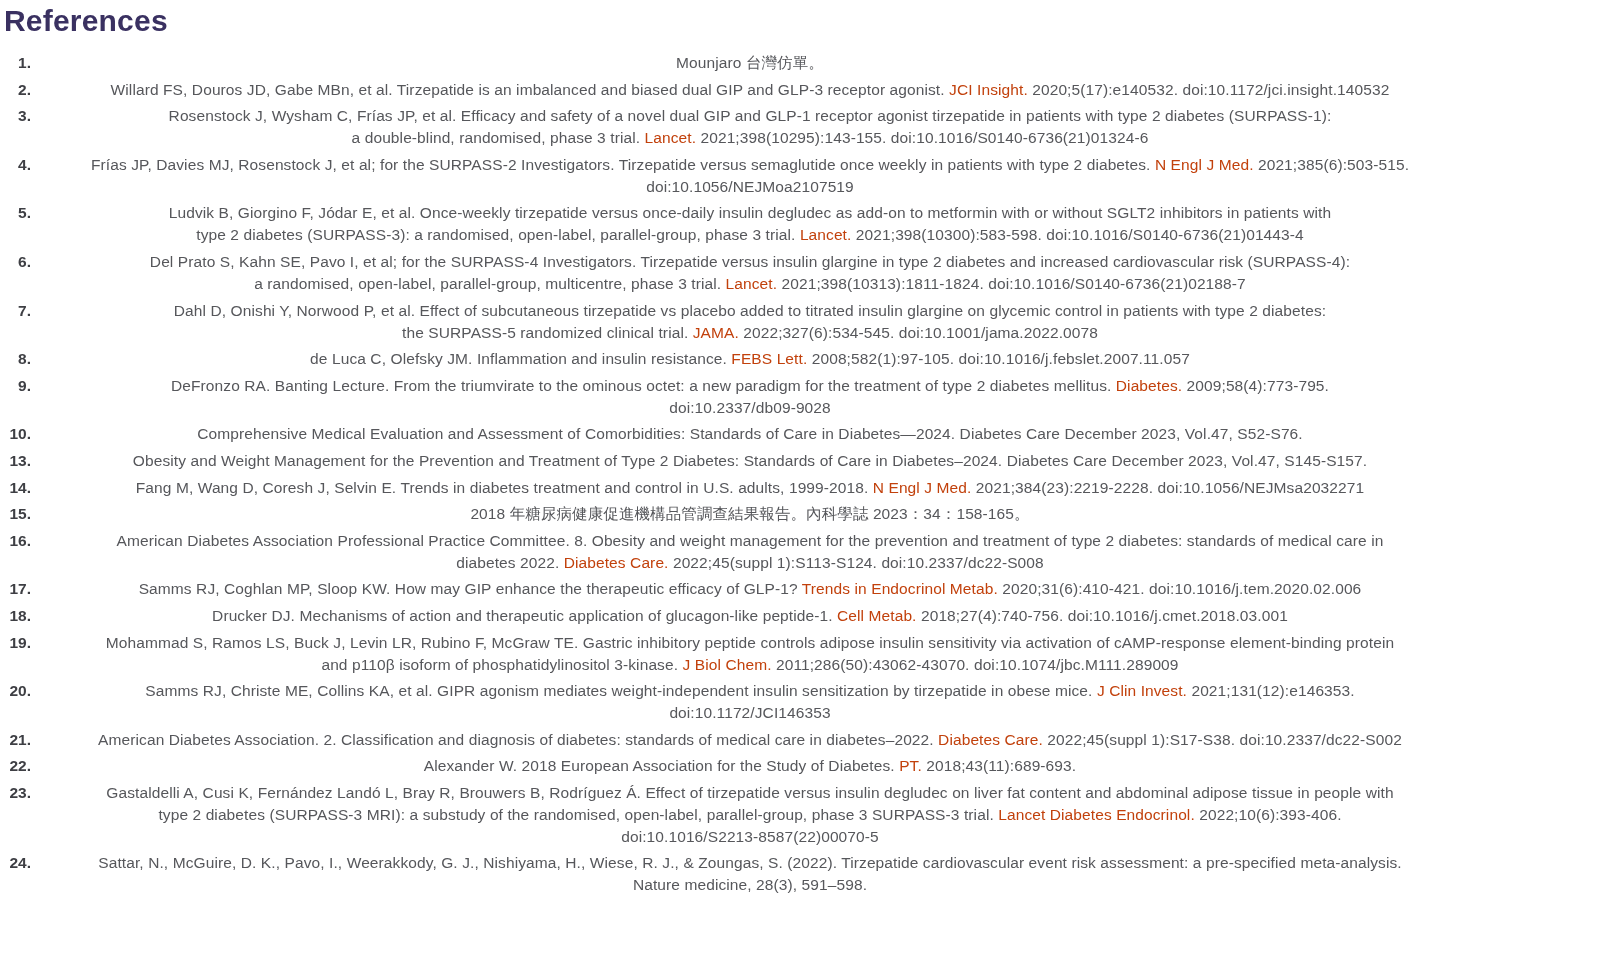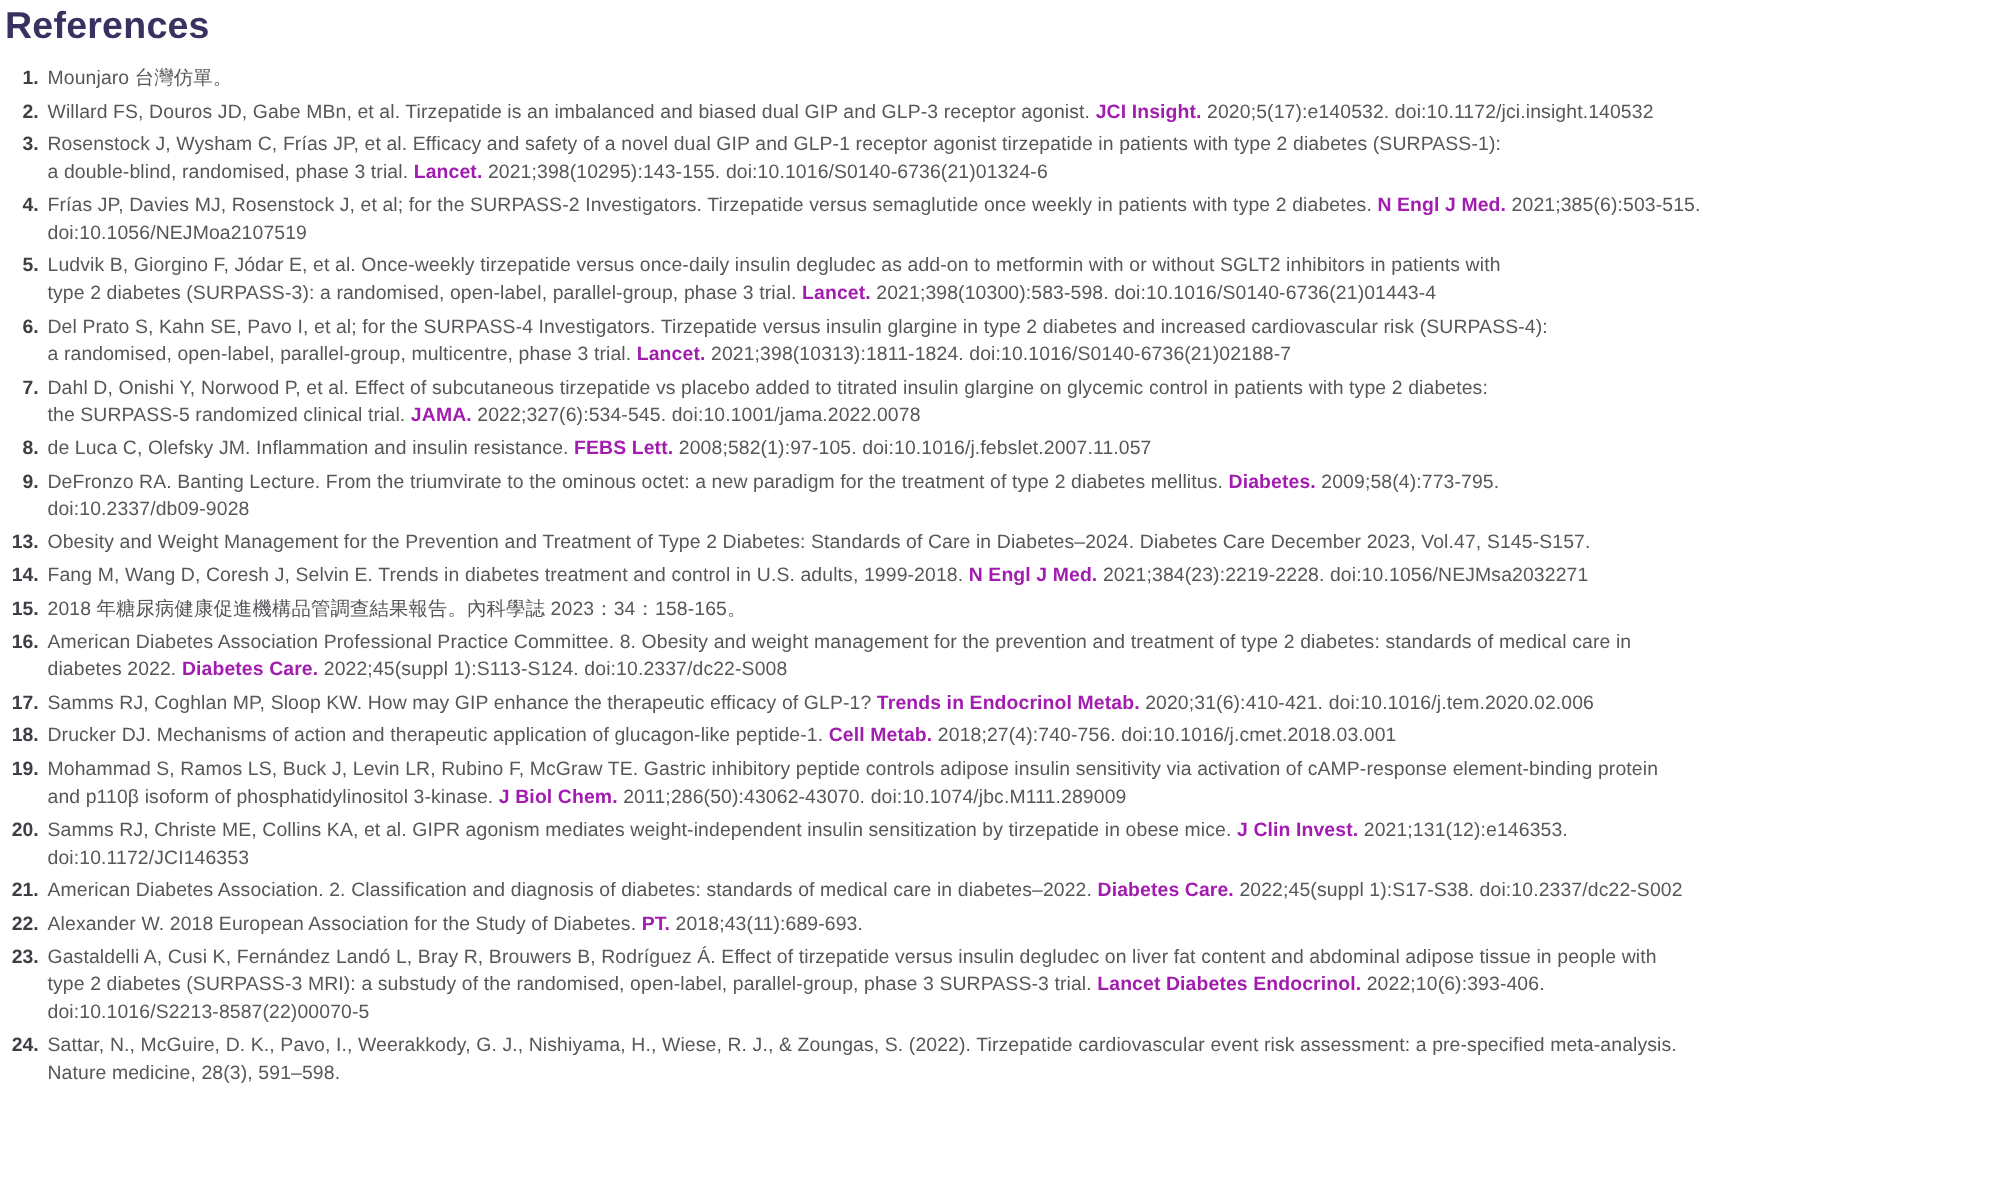--- a/index.html
+++ b/index.html
@@ -41,24 +41,25 @@
     padding-right: 0;
   }
   .ref-text {
     flex: 1;
     margin-left: 7px;
     font-size: 15.5px;
     line-height: 22px;
     color: #56575b;
     white-space: pre-line;
     letter-spacing: 0.1px;
+    text-align: center;
   }
   .ref-text .jrnl {
-    font-weight: 700;
-    color: #a21caf;
+    font-weight: 400;
+    color: #c2410c;
   }
 </style>
 </head>
 <body>
 
 <div class="page">
   <h1 class="page-title">References</h1>
 
   <div class="ref-list">
   <div class="ref-row">
@@ -105,20 +106,24 @@
     <div class="ref-num">8.</div>
     <div class="ref-text"><span>de Luca C, Olefsky JM. Inflammation and insulin resistance. </span><span class="jrnl">FEBS Lett.</span><span> 2008;582(1):97-105. doi:10.1016/j.febslet.2007.11.057</span></div>
   </div>
 
   <div class="ref-row">
     <div class="ref-num">9.</div>
     <div class="ref-text"><span>DeFronzo RA. Banting Lecture. From the triumvirate to the ominous octet: a new paradigm for the treatment of type 2 diabetes mellitus. </span><span class="jrnl">Diabetes.</span><span> 2009;58(4):773-795.
 doi:10.2337/db09-9028</span></div>
   </div>
 
+  <div class="ref-row">
+    <div class="ref-num">10.</div>
+    <div class="ref-text"><span>Comprehensive Medical Evaluation and Assessment of Comorbidities: Standards of Care in Diabetes—2024. Diabetes Care December 2023, Vol.47, S52-S76.</span></div>
+  </div>
 
 
 
   <div class="ref-row">
     <div class="ref-num">13.</div>
     <div class="ref-text"><span>Obesity and Weight Management for the Prevention and Treatment of Type 2 Diabetes: Standards of Care in Diabetes–2024. Diabetes Care December 2023, Vol.47, S145-S157.</span></div>
   </div>
 
   <div class="ref-row">
     <div class="ref-num">14.</div>

